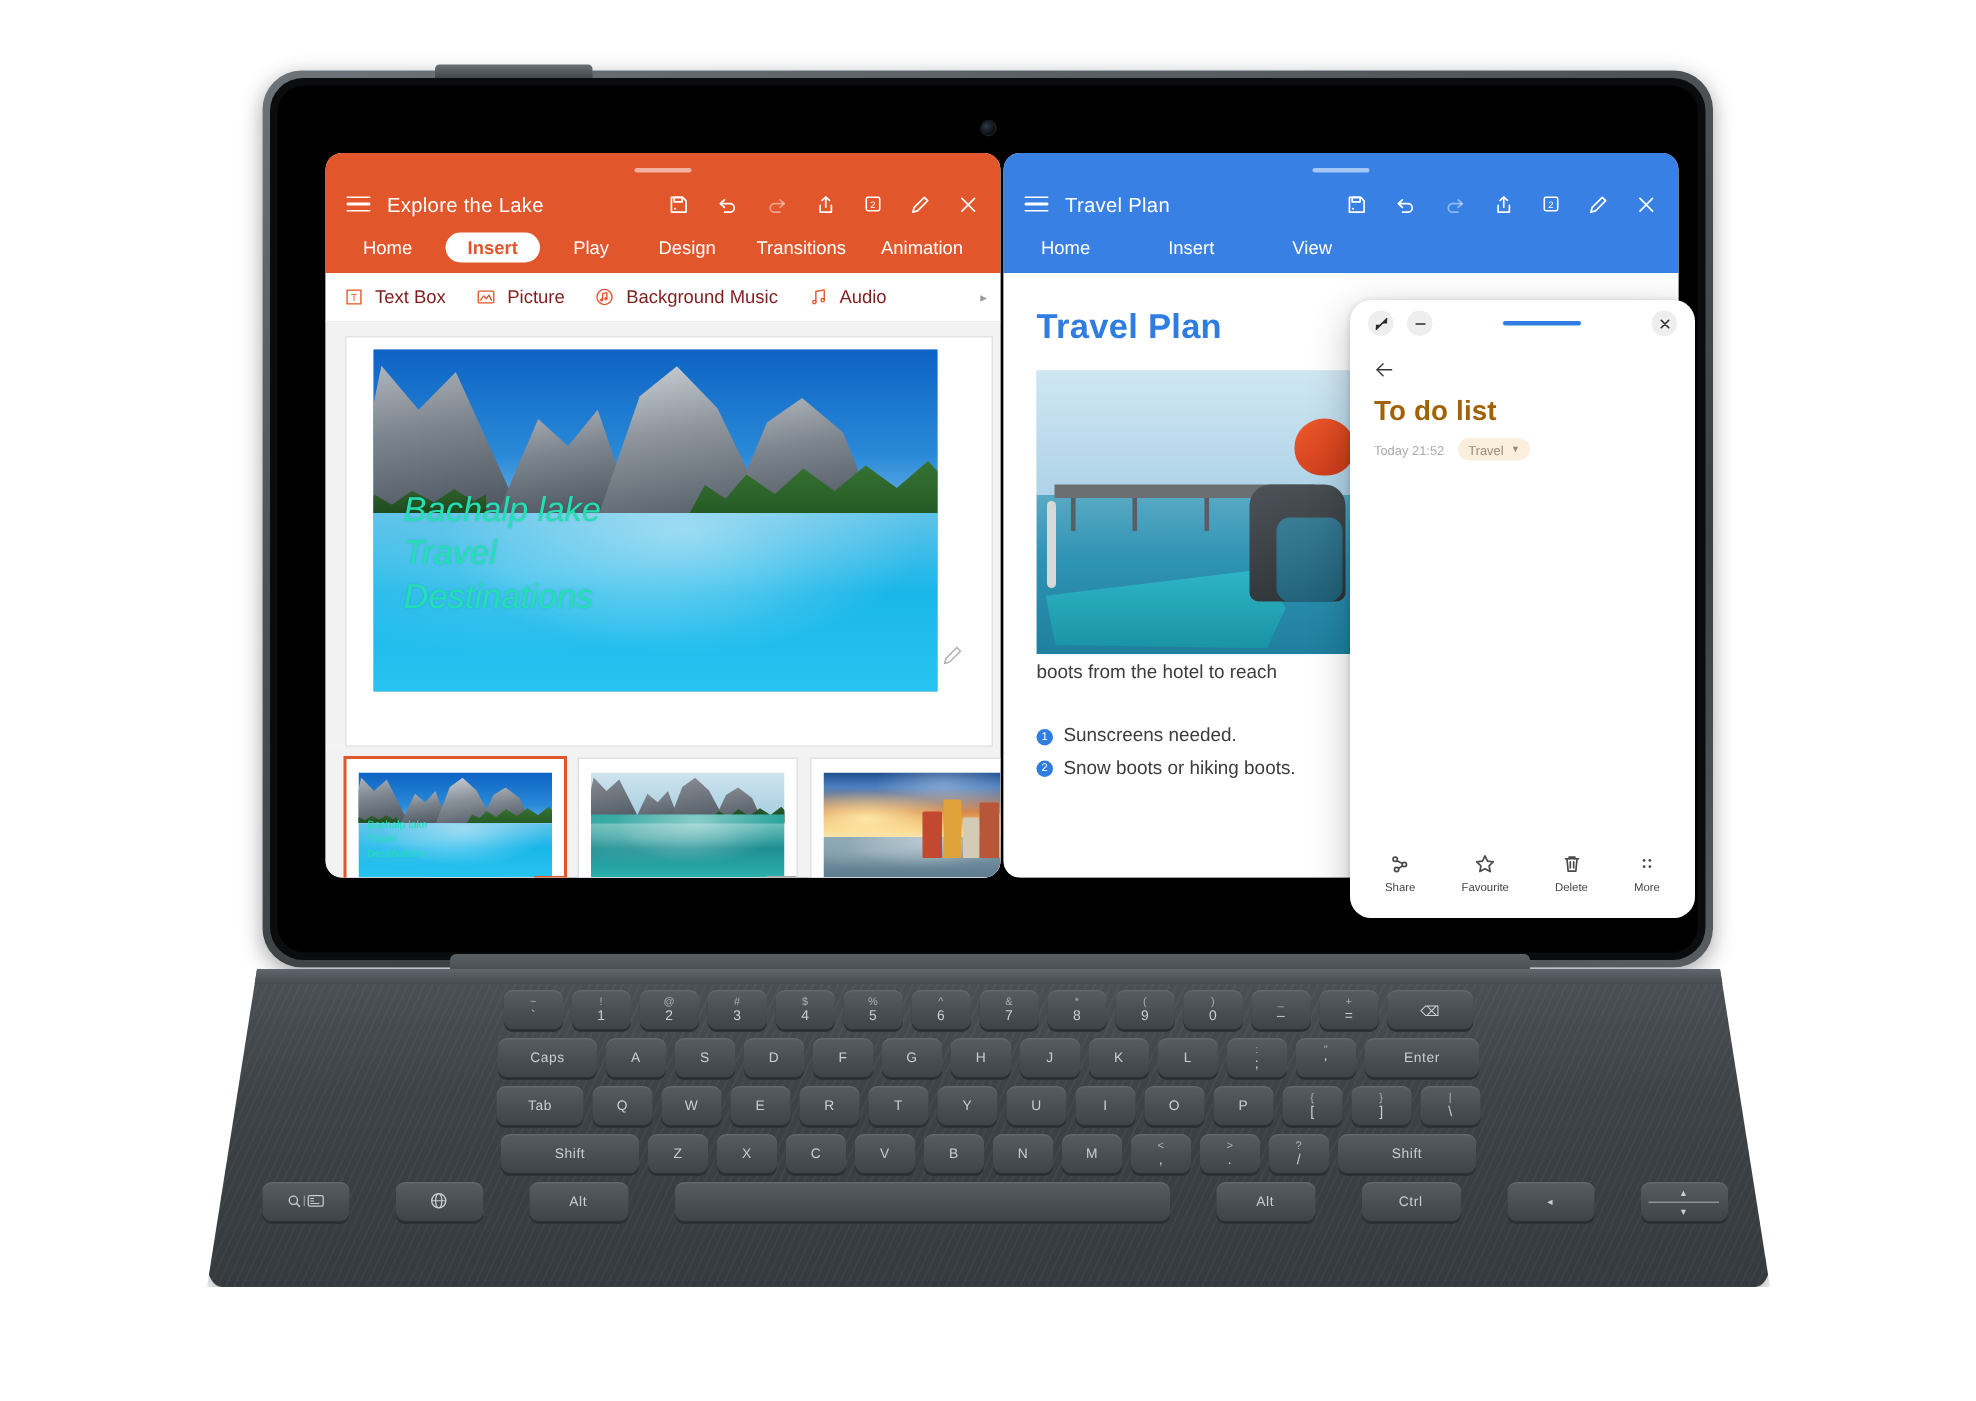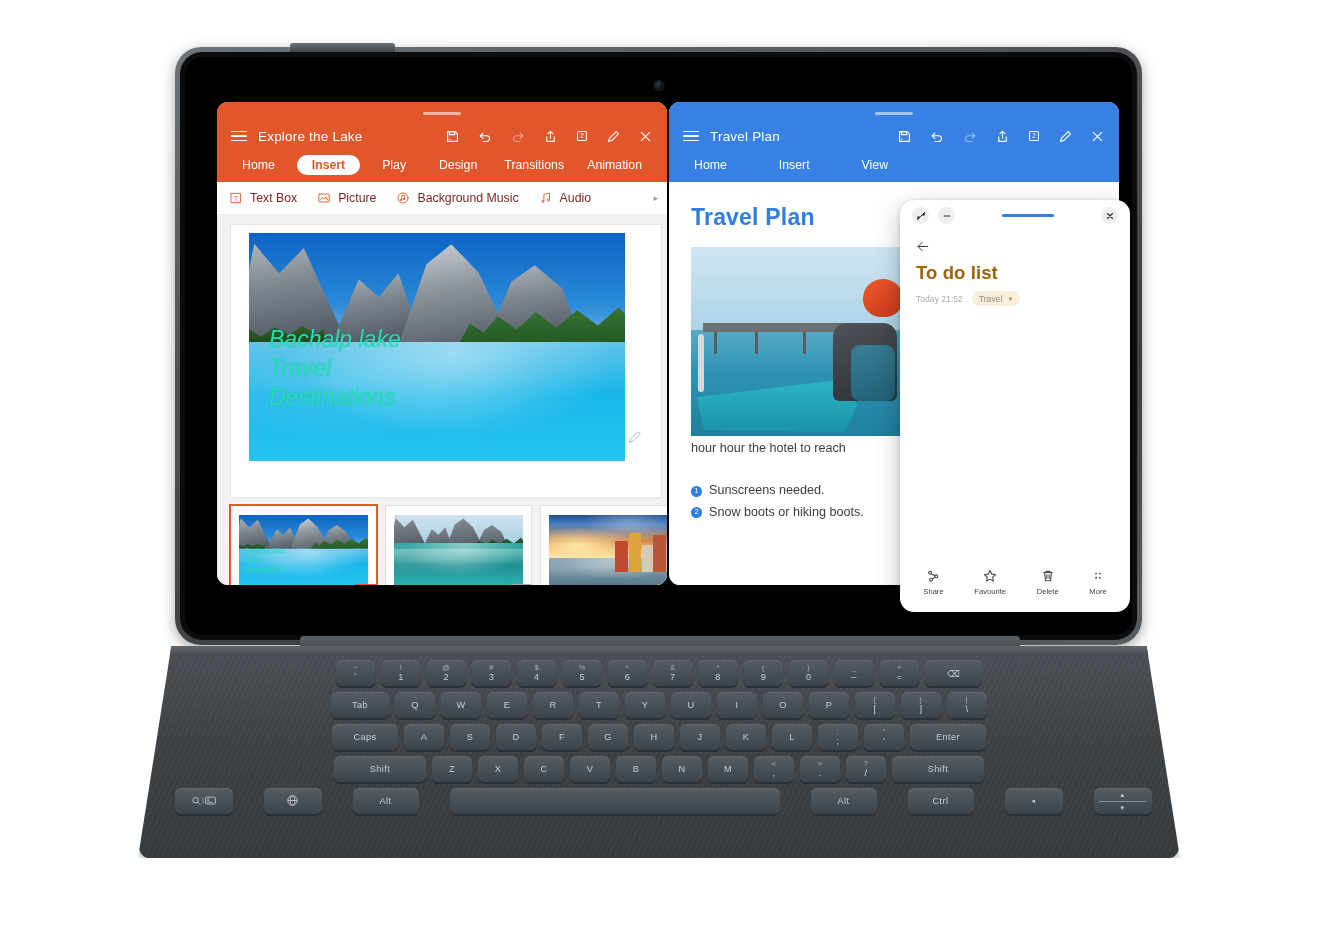--- a/index.html
+++ b/index.html
@@ -542,21 +542,21 @@
                   <i style="left:6%"></i>
                   <i style="left:30%"></i>
                   <i style="left:58%"></i>
                   <i style="left:86%"></i>
                 </div>
               <div class="boat"></div>
               <div class="person-body"></div>
               <div class="backpack"></div>
               <div class="person-head"></div>
             </div>
-            <div class="doc-p" style="margin-top:2px">hour hour the hotel to reach</div>
+            <div class="doc-p" style="margin-top:2px">boots from the hotel to reach</div>
             <div class="doc-list">
               <div class="doc-li">
                 <span class="li-num">1</span>
                 <span>Sunscreens needed.</span>
               </div>
               <div class="doc-li">
                 <span class="li-num">2</span>
                 <span>Snow boots or hiking boots.</span>
               </div>
             </div>
@@ -730,20 +730,68 @@
             <span class="dual">
               <span class="up">+</span>
               <span class="lo">=</span>
             </span>
           </div>
         <div class="key wide1">
             <span>⌫</span>
           </div>
       </div>
 
+      <div class="kb-row r3">
+        <div class="key wide2">
+            <span>Caps</span>
+          </div>
+        <div class="key">
+            <span>A</span>
+          </div>
+        <div class="key">
+            <span>S</span>
+          </div>
+        <div class="key">
+            <span>D</span>
+          </div>
+        <div class="key">
+            <span>F</span>
+          </div>
+        <div class="key">
+            <span>G</span>
+          </div>
+        <div class="key">
+            <span>H</span>
+          </div>
+        <div class="key">
+            <span>J</span>
+          </div>
+        <div class="key">
+            <span>K</span>
+          </div>
+        <div class="key">
+            <span>L</span>
+          </div>
+        <div class="key">
+            <span class="dual">
+              <span class="up">:</span>
+              <span class="lo">;</span>
+            </span>
+          </div>
+        <div class="key">
+            <span class="dual">
+              <span class="up">"</span>
+              <span class="lo">'</span>
+            </span>
+          </div>
+        <div class="key wide3">
+            <span>Enter</span>
+          </div>
+      </div>
+
       <div class="kb-row r2">
         <div class="key wide1">
             <span>Tab</span>
           </div>
         <div class="key">
             <span>Q</span>
           </div>
         <div class="key">
             <span>W</span>
           </div>
@@ -781,68 +829,20 @@
             <span class="dual">
               <span class="up">}</span>
               <span class="lo">]</span>
             </span>
           </div>
         <div class="key">
             <span class="dual">
               <span class="up">|</span>
               <span class="lo">\</span>
             </span>
-          </div>
-      </div>
-
-      <div class="kb-row r3">
-        <div class="key wide2">
-            <span>Caps</span>
-          </div>
-        <div class="key">
-            <span>A</span>
-          </div>
-        <div class="key">
-            <span>S</span>
-          </div>
-        <div class="key">
-            <span>D</span>
-          </div>
-        <div class="key">
-            <span>F</span>
-          </div>
-        <div class="key">
-            <span>G</span>
-          </div>
-        <div class="key">
-            <span>H</span>
-          </div>
-        <div class="key">
-            <span>J</span>
-          </div>
-        <div class="key">
-            <span>K</span>
-          </div>
-        <div class="key">
-            <span>L</span>
-          </div>
-        <div class="key">
-            <span class="dual">
-              <span class="up">:</span>
-              <span class="lo">;</span>
-            </span>
-          </div>
-        <div class="key">
-            <span class="dual">
-              <span class="up">"</span>
-              <span class="lo">'</span>
-            </span>
-          </div>
-        <div class="key wide3">
-            <span>Enter</span>
           </div>
       </div>
 
       <div class="kb-row r4">
         <div class="key wide4">
             <span>Shift</span>
           </div>
         <div class="key">
             <span>Z</span>
           </div>

